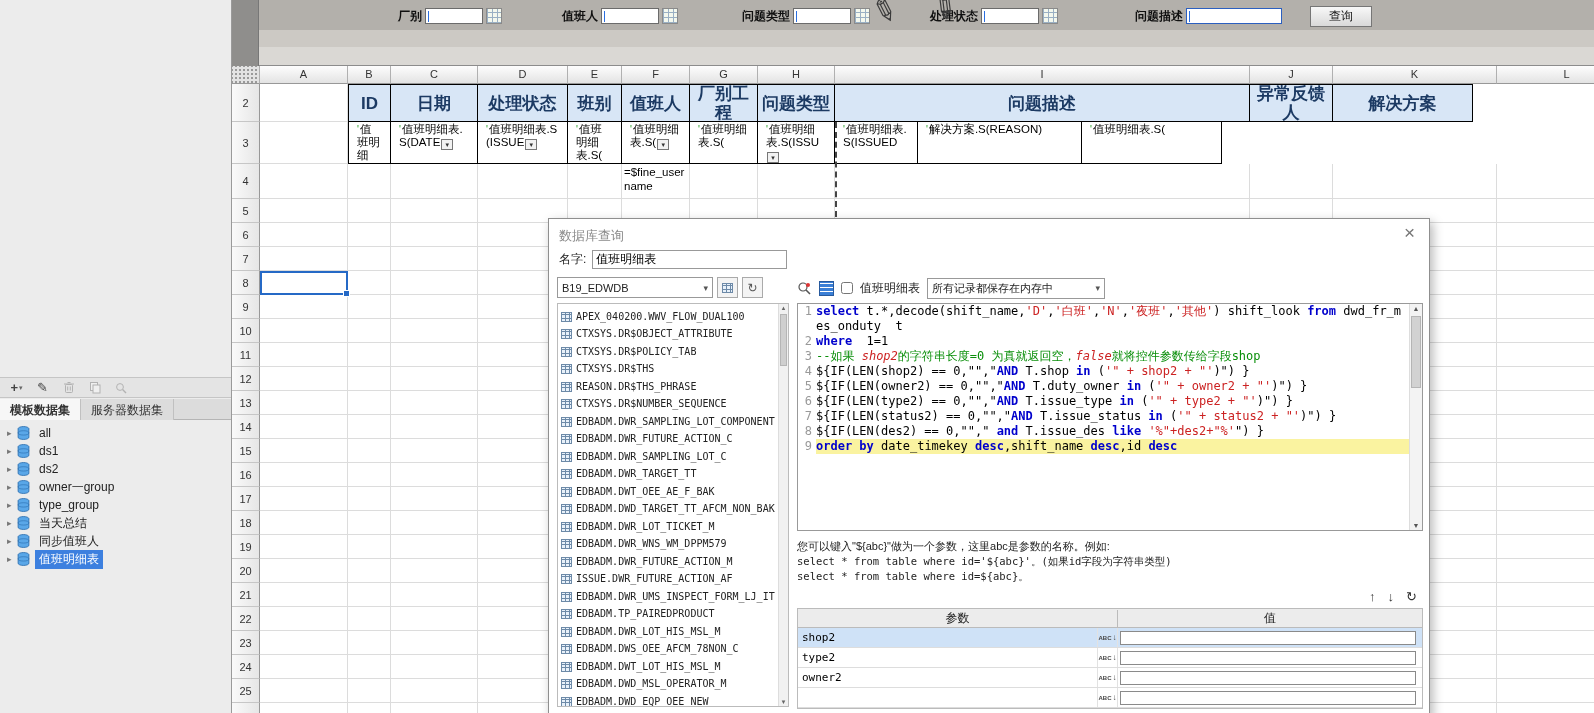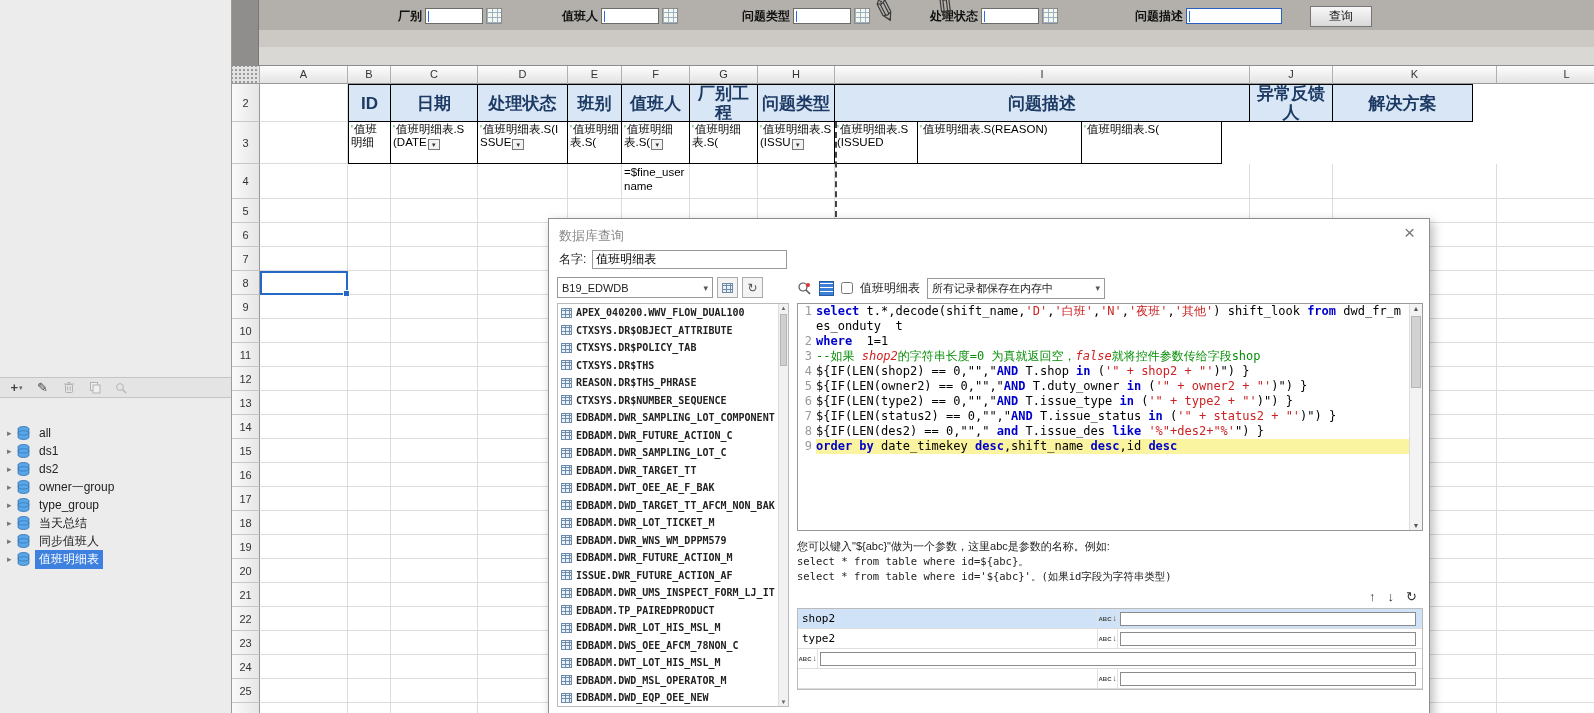--- a/index.html
+++ b/index.html
@@ -58,21 +58,21 @@
   .rh { flex:none; width:28px; border-right:1px solid #989898; border-bottom:1px solid #c6c6c6;
     background:linear-gradient(90deg,#fafafa,#e6e6e6); font-size:11px; color:#333;
     display:flex; align-items:center; justify-content:center; }
   .cell { flex:none; background:#fff; border-right:1px solid #dcdcdc; border-bottom:1px solid #dcdcdc;
     font-size:11.5px; color:#000; overflow:hidden; }
   .h2 { background:#d8e6f6; color:#1c3a63; font-weight:bold; font-size:17px; line-height:19px;
     display:flex; align-items:center; justify-content:center; text-align:center; padding:0 1px; }
   .bk { border-right-color:#000; border-bottom-color:#000; }
   .bk-t { border-top:1px solid #000; }
   .bk-l { border-left:1px solid #000; }
-  .fcell { padding:1px 2px; line-height:13px; word-break:break-all; position:relative; }
+  .fcell { padding:1px 8px; line-height:13px; word-break:break-all; position:relative; }
   .fcell::before { content:"'"; color:#2aa02a; font-size:10px; margin-right:1px; }
   .cicon { display:inline-block; width:12px; height:11px; border:1px solid #777; background:#f2f2f2;
     font-size:7px; line-height:9px; text-align:center; color:#333; vertical-align:-1px; margin-left:1px; }
   .cicon.abs { position:absolute; right:5px; bottom:3px; }
   .r4 { padding:1px 2px; line-height:14px; word-break:break-all; }
   .sel-overlay { position:absolute; left:28px; top:205px; width:88px; height:24px;
     border:2px solid #2569c6; pointer-events:none; }
   .sel-overlay::after { content:""; position:absolute; right:-4px; bottom:-4px; width:5px; height:5px;
     background:#2569c6; border:1px solid #fff; }
   .dash-line { position:absolute; left:603px; top:56px; height:95px; border-left:2px dashed #444; pointer-events:none; }
@@ -93,22 +93,22 @@
   .fake-select { border:1px solid #999; background:#fff; font-size:11px; height:21px;
     display:flex; align-items:center; justify-content:space-between; padding:0 4px; color:#222; }
   .lp-head .fake-select { width:156px; }
   .fs-caret { font-size:9px; color:#555; margin-left:4px; }
   .ibtn { width:21px; height:21px; border:1px solid #aaa; background:#f4f4f4; color:#555;
     display:flex; align-items:center; justify-content:center; font-size:12px; }
   .ibtn .gridic { width:11px; height:10px; border:1px solid #6d8aa8; background-color:#e8f1fa;
     background-image:repeating-linear-gradient(0deg,transparent 0 2.5px,#6d8aa8 2.5px 3.5px),
                      repeating-linear-gradient(90deg,transparent 0 3px,#6d8aa8 3px 4px); }
   .tbl-list { position:absolute; top:26px; left:0; right:0; bottom:0; border:1px solid #bbb; background:#fff; overflow:hidden; }
-  .tbl-item { display:flex; align-items:center; gap:4px; height:17.5px; padding-left:3px;
-    font-family:"DejaVu Sans Mono",monospace; font-size:10px; color:#222; white-space:nowrap;font-weight:bold; }
+  .tbl-item { display:flex; align-items:flex-end; gap:4px; height:17.5px; padding-left:3px;
+    font-family:"DejaVu Sans Mono",monospace; font-size:10px; color:#222; white-space:nowrap; }
   .ticon { width:11px; height:10px; flex:none; border:1px solid #6d8aa8; background-color:#e8f1fa;
     background-image:repeating-linear-gradient(0deg,transparent 0 2.5px,#6d8aa8 2.5px 3.5px),
                      repeating-linear-gradient(90deg,transparent 0 3px,#6d8aa8 3px 4px); }
   .lscroll { position:absolute; right:0; top:0; bottom:0; width:10px; background:#f1f1f1; border-left:1px solid #ddd; }
   .lscroll .sarr { position:absolute; left:0; width:9px; text-align:center; font-size:6px; color:#666; }
   .lscroll .sthumb { position:absolute; left:1px; top:10px; width:7px; height:52px; background:#cfcfcf; border:1px solid #b5b5b5; }
 
   .right-panel { position:absolute; left:248px; top:58px; width:626px; }
   .rp-toolbar { display:flex; align-items:center; gap:7px; height:22px; font-size:12px; color:#222; }
   .rp-toolbar .memsel { width:178px; }
@@ -174,20 +174,24 @@
           <rect x="4" y="4" width="7" height="8" fill="#fff" stroke="#777"></rect>
         </svg>
     </span>
     <span class="tb-ic dim">
       <svg width="12" height="12">
           <circle cx="5" cy="5" r="3.4" fill="none" stroke="#777"></circle>
           <line x1="7.6" y1="7.6" x2="11" y2="11" stroke="#777" stroke-width="1.4"></line>
         </svg>
     </span>
   </div>
+  <div class="ds-tabs">
+      <div class="ds-tab active">模板数据集</div>
+      <div class="ds-tab">服务器数据集</div>
+    </div>
   <div class="ds-tree">
       <div class="tree-item">
         <span class="arrow">▸</span>
         <span class="dbicon"><svg width="13" height="14" viewBox="0 0 12 13">
             <ellipse cx="6" cy="2.6" rx="5" ry="2.1" fill="#5aa7e8" stroke="#2c6fb0" stroke-width="0.8"></ellipse>
             <path d="M1 2.6v7.8c0 1.2 2.2 2.1 5 2.1s5-.9 5-2.1V2.6" fill="#5aa7e8" stroke="#2c6fb0" stroke-width="0.8"></path>
             <ellipse cx="6" cy="6.4" rx="5" ry="2" fill="none" stroke="#2c6fb0" stroke-width="0.6"></ellipse>
           </svg></span>
         <span class="lbl">all</span>
       </div>
@@ -335,21 +339,21 @@
         <div class="rh">3</div>
         <div class="cell" style="width: 88px;"></div>
         <div class="cell fcell bk bk-l" style="width: 43px;">值班明细</div>
         <div class="cell fcell bk" style="width: 87px;">值班明细表.S(DATE<span class="cicon">▾</span></div>
         <div class="cell fcell bk" style="width: 90px;">值班明细表.S(ISSUE<span class="cicon">▾</span></div>
         <div class="cell fcell bk" style="width: 54px;">值班明细表.S(</div>
         <div class="cell fcell bk" style="width: 68px;">值班明细表.S(<span class="cicon">▾</span></div>
         <div class="cell fcell bk" style="width: 68px;">值班明细表.S(</div>
         <div class="cell fcell bk" style="width: 77px;">值班明细表.S(ISSU<span class="cicon">▾</span></div>
         <div class="cell fcell bk" style="width: 83px;">值班明细表.S(ISSUED</div>
-        <div class="cell fcell bk" style="width: 164px;">值班明细表.S(REASON)</div>
+        <div class="cell fcell bk" style="width: 164px;">解决方案.S(REASON)</div>
         <div class="cell fcell bk" style="width: 140px;">值班明细表.S(</div>
       </div>
       <div class="srow" style="height: 35px;">
         <div class="rh">4</div>
         <div class="cell" style="width: 88px;"></div>
         <div class="cell" style="width: 43px;"></div>
         <div class="cell" style="width: 87px;"></div>
         <div class="cell" style="width: 90px;"></div>
         <div class="cell" style="width: 54px;"></div>
         <div class="cell r4" style="width: 68px;">=$fine_username</div>
@@ -877,31 +881,35 @@
         </div>
       <div class="escroll">
         <span class="sarr top">▲</span>
         <div class="sthumb"></div>
         <span class="sarr bot">▼</span>
       </div>
     </div>
 
     <div class="hint">
       <div>您可以键入"${abc}"做为一个参数，这里abc是参数的名称。例如:</div>
+      <div>select * from table where id='${abc}'。(如果id字段为字符串类型)</div>
       <div>select * from table where id=${abc}。</div>
-      <div>select * from table where id='${abc}'。(如果id字段为字符串类型)</div>
     </div>
 
     <div class="param-arrows">
       <span>↑</span>
       <span>↓</span>
       <span>↻</span>
     </div>
 
     <div class="params-table">
+      <div class="pt-head">
+        <div class="c1">参数</div>
+        <div class="c2">值</div>
+      </div>
       <div>
           <div class="pt-row selected">
             <div class="pname">shop2</div>
             <div class="picon">
               <span class="abc">ABC</span>
               <span class="ar">↓</span>
             </div>
             <div class="pval">
               <div class="vinput"></div>
             </div>
@@ -910,20 +918,21 @@
             <div class="pname">type2</div>
             <div class="picon">
               <span class="abc">ABC</span>
               <span class="ar">↓</span>
             </div>
             <div class="pval">
               <div class="vinput"></div>
             </div>
           </div>
           <div class="pt-row">
+            <div class="pname">owner2</div>
             <div class="picon">
               <span class="abc">ABC</span>
               <span class="ar">↓</span>
             </div>
             <div class="pval">
               <div class="vinput"></div>
             </div>
           </div>
           <div class="pt-row">
             <div class="pname"></div>

